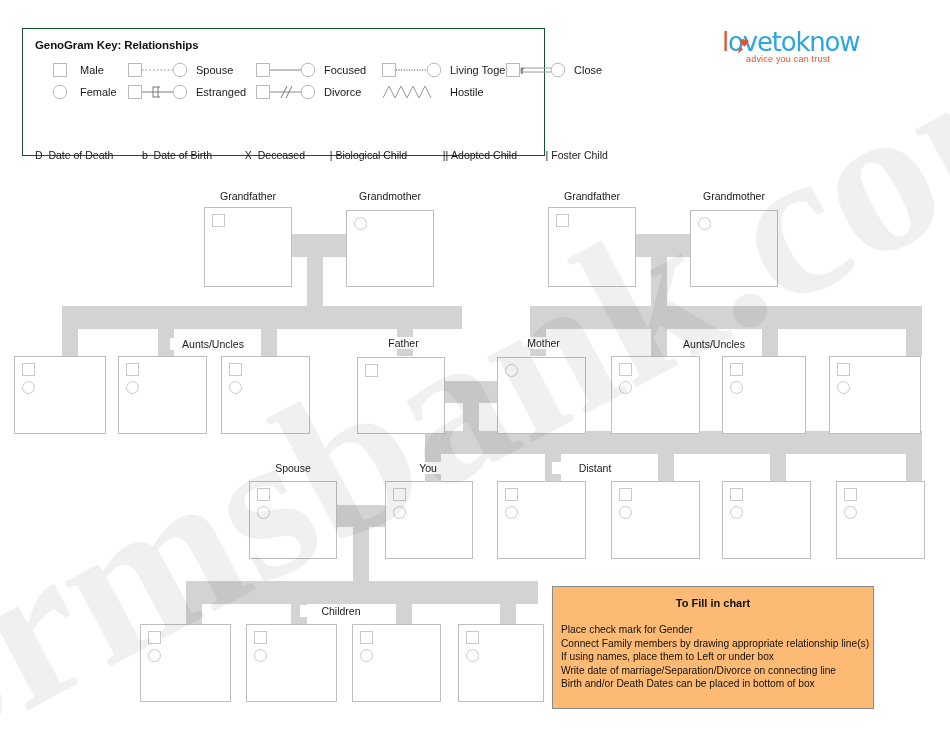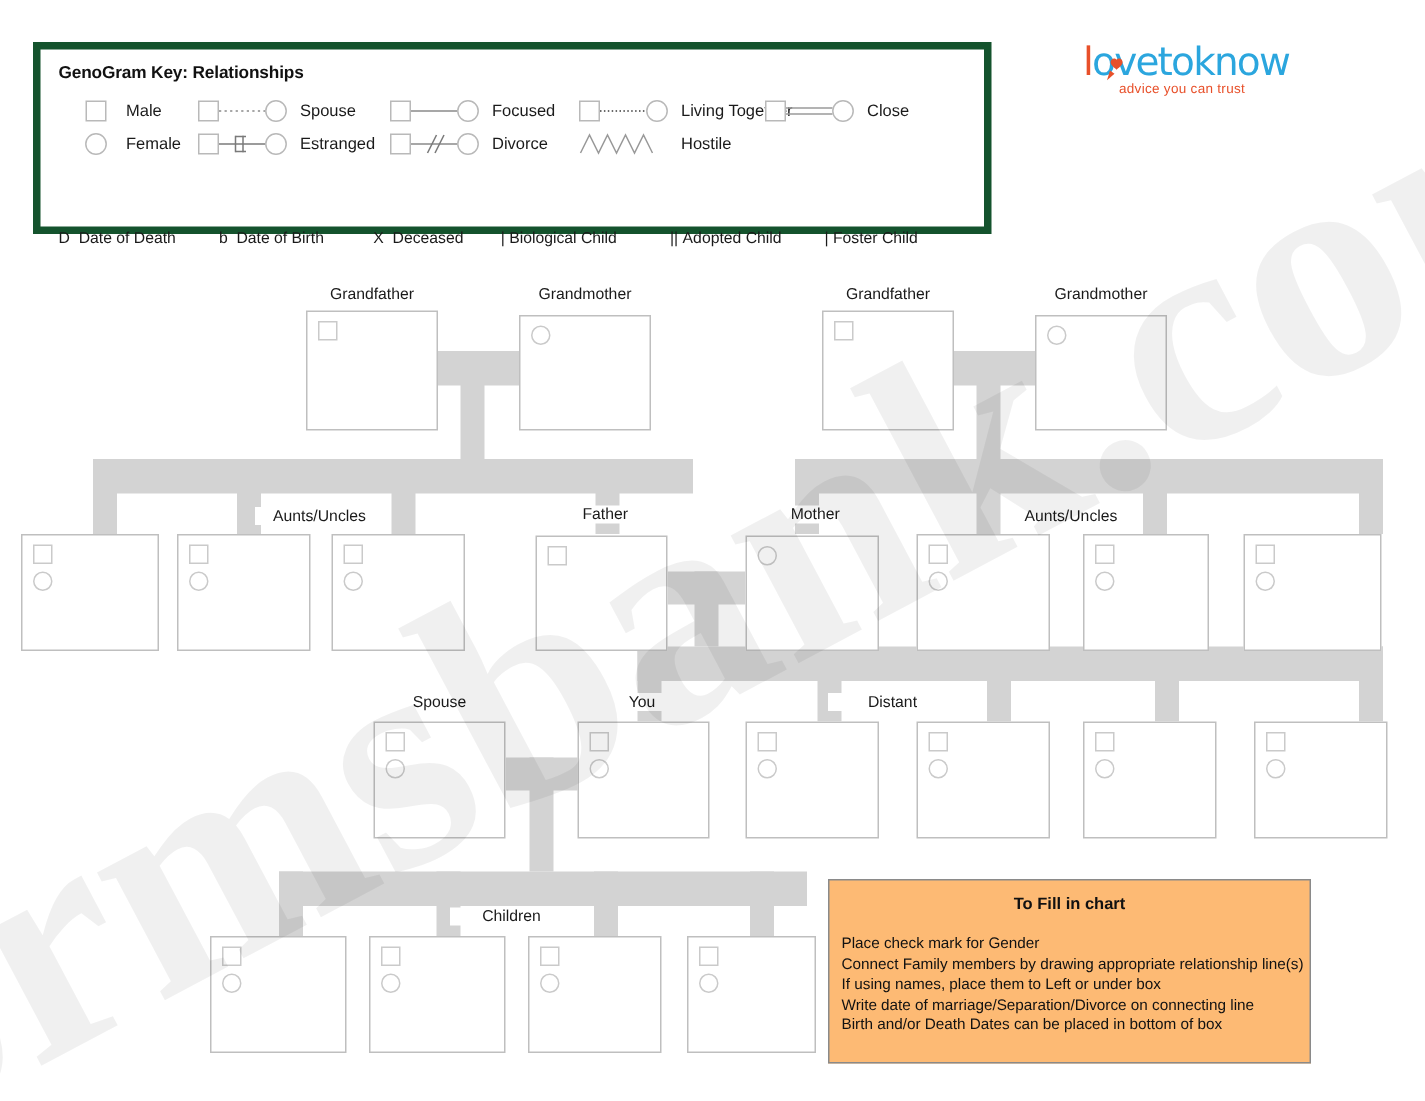--- a/index.html
+++ b/index.html
@@ -32,22 +32,22 @@
     position: absolute;
     left: 0; top: 0; width: 950px; height: 734px;
     z-index: 1;
     pointer-events: none;
   }
 
   
   #legend {
     position: absolute;
     left: 22px; top: 28px;
-    width: 639px; height: 128px;
-    border: 5px solid #14532d;
+    width: 523px; height: 128px;
+    border: 1px solid #14532d;
     background: #fff;
     z-index: 10;
   }
   #legend-title {
     position: absolute;
     left: 12px; top: 10px;
     font-size: 11.5px;
     font-weight: bold;
     color: #111;
     letter-spacing: -0.1px;

